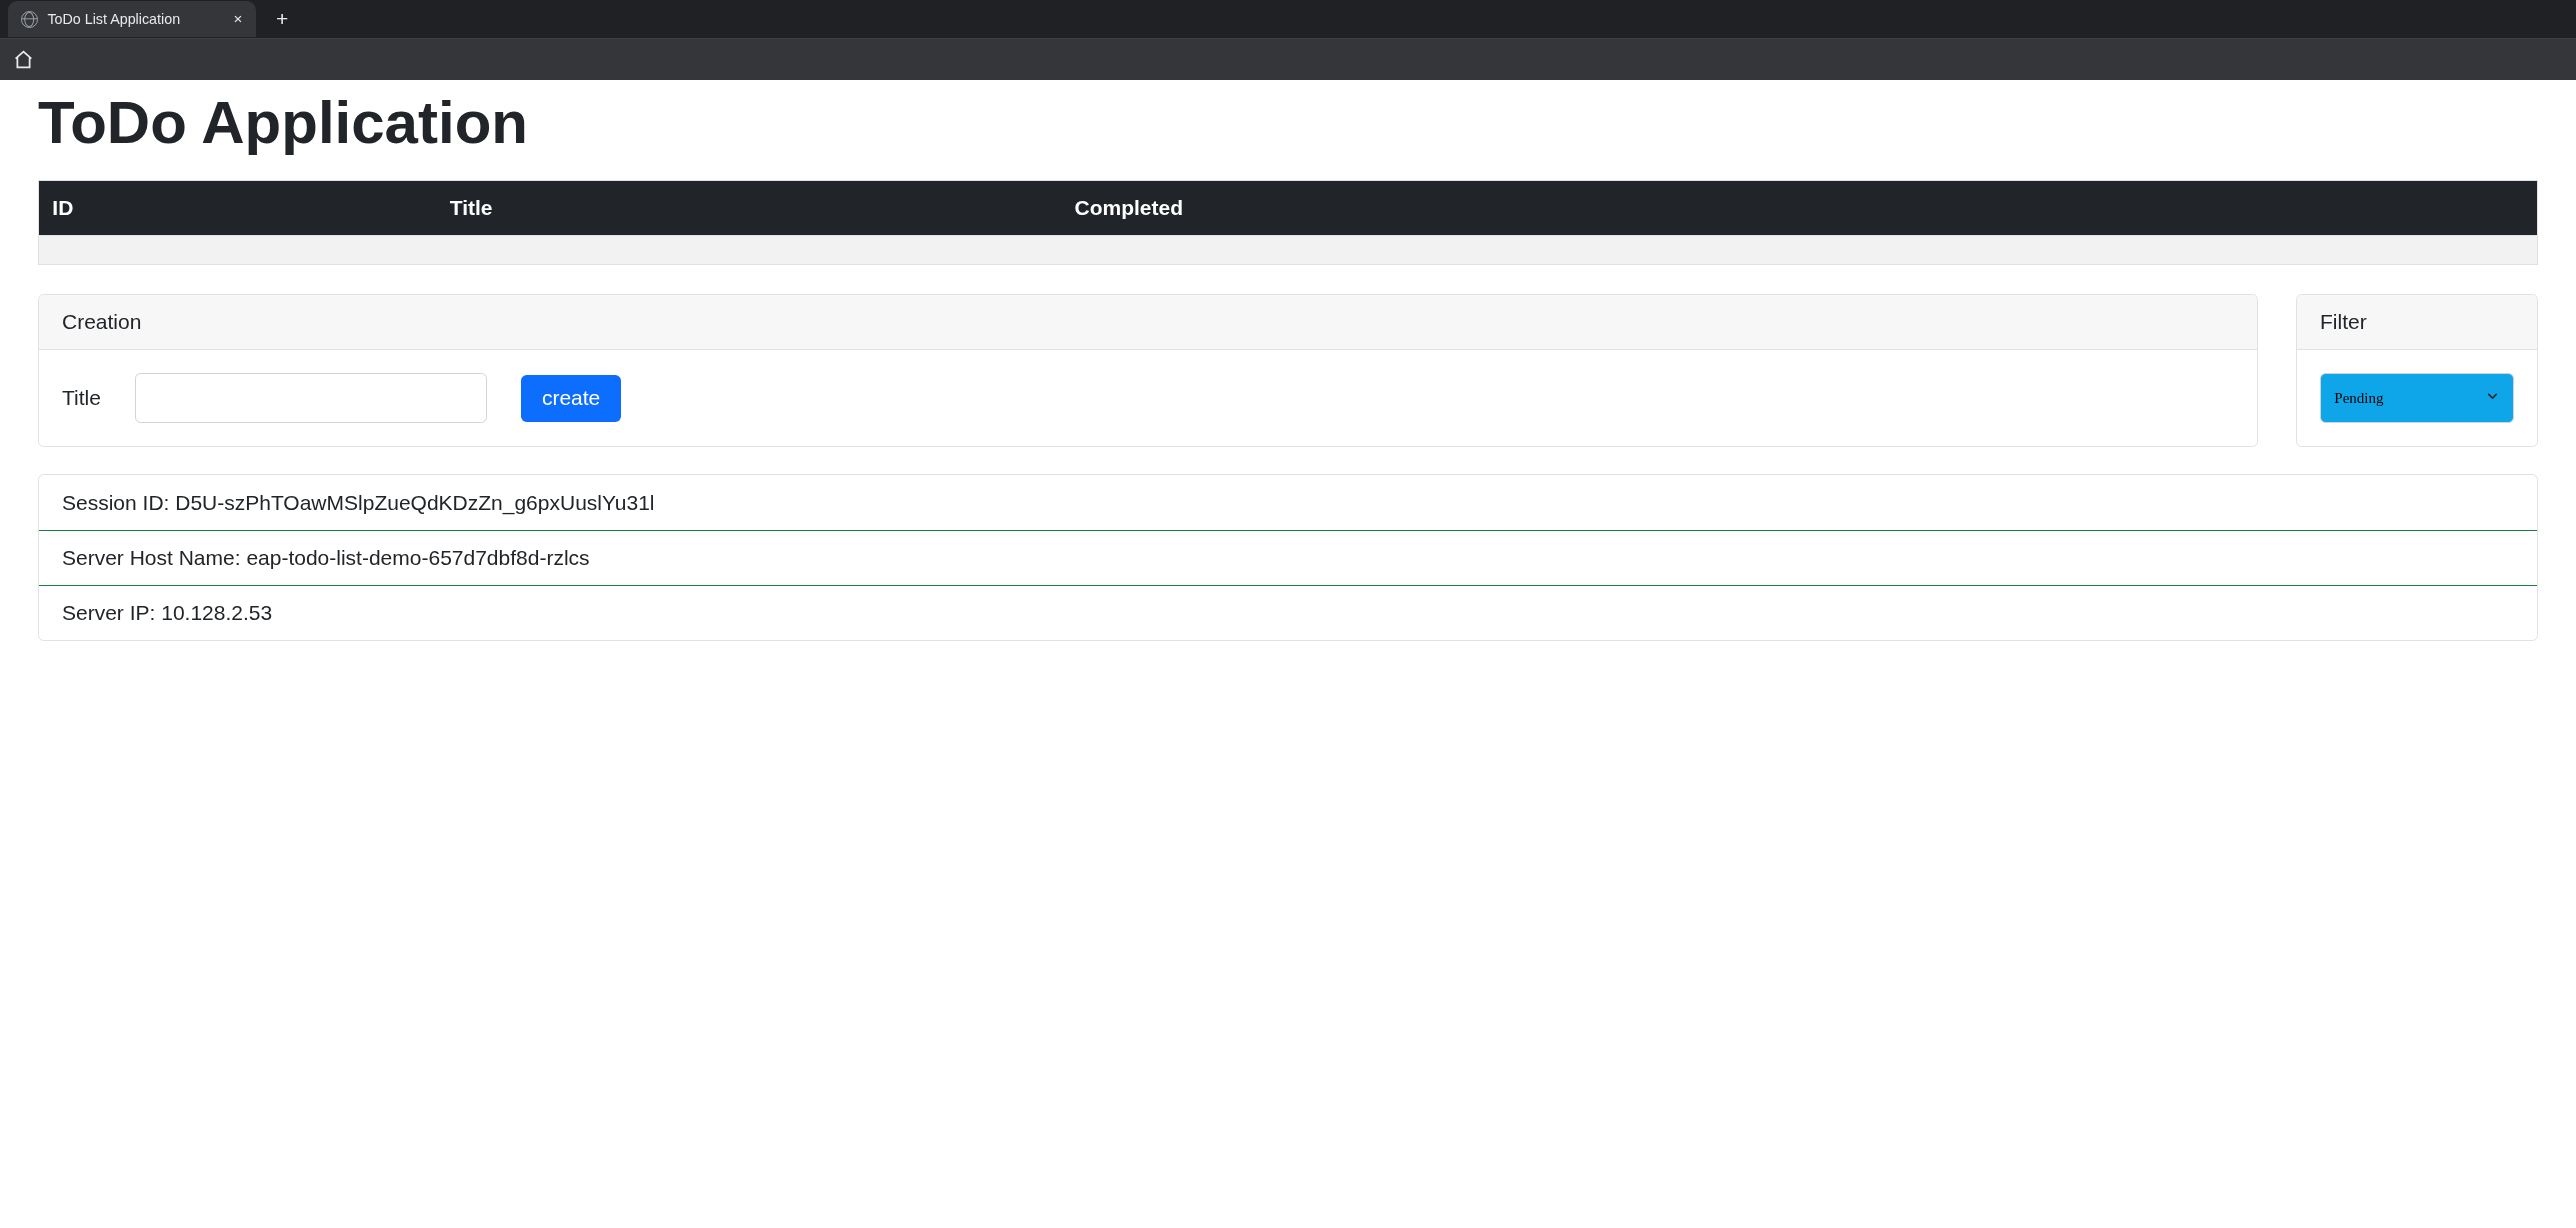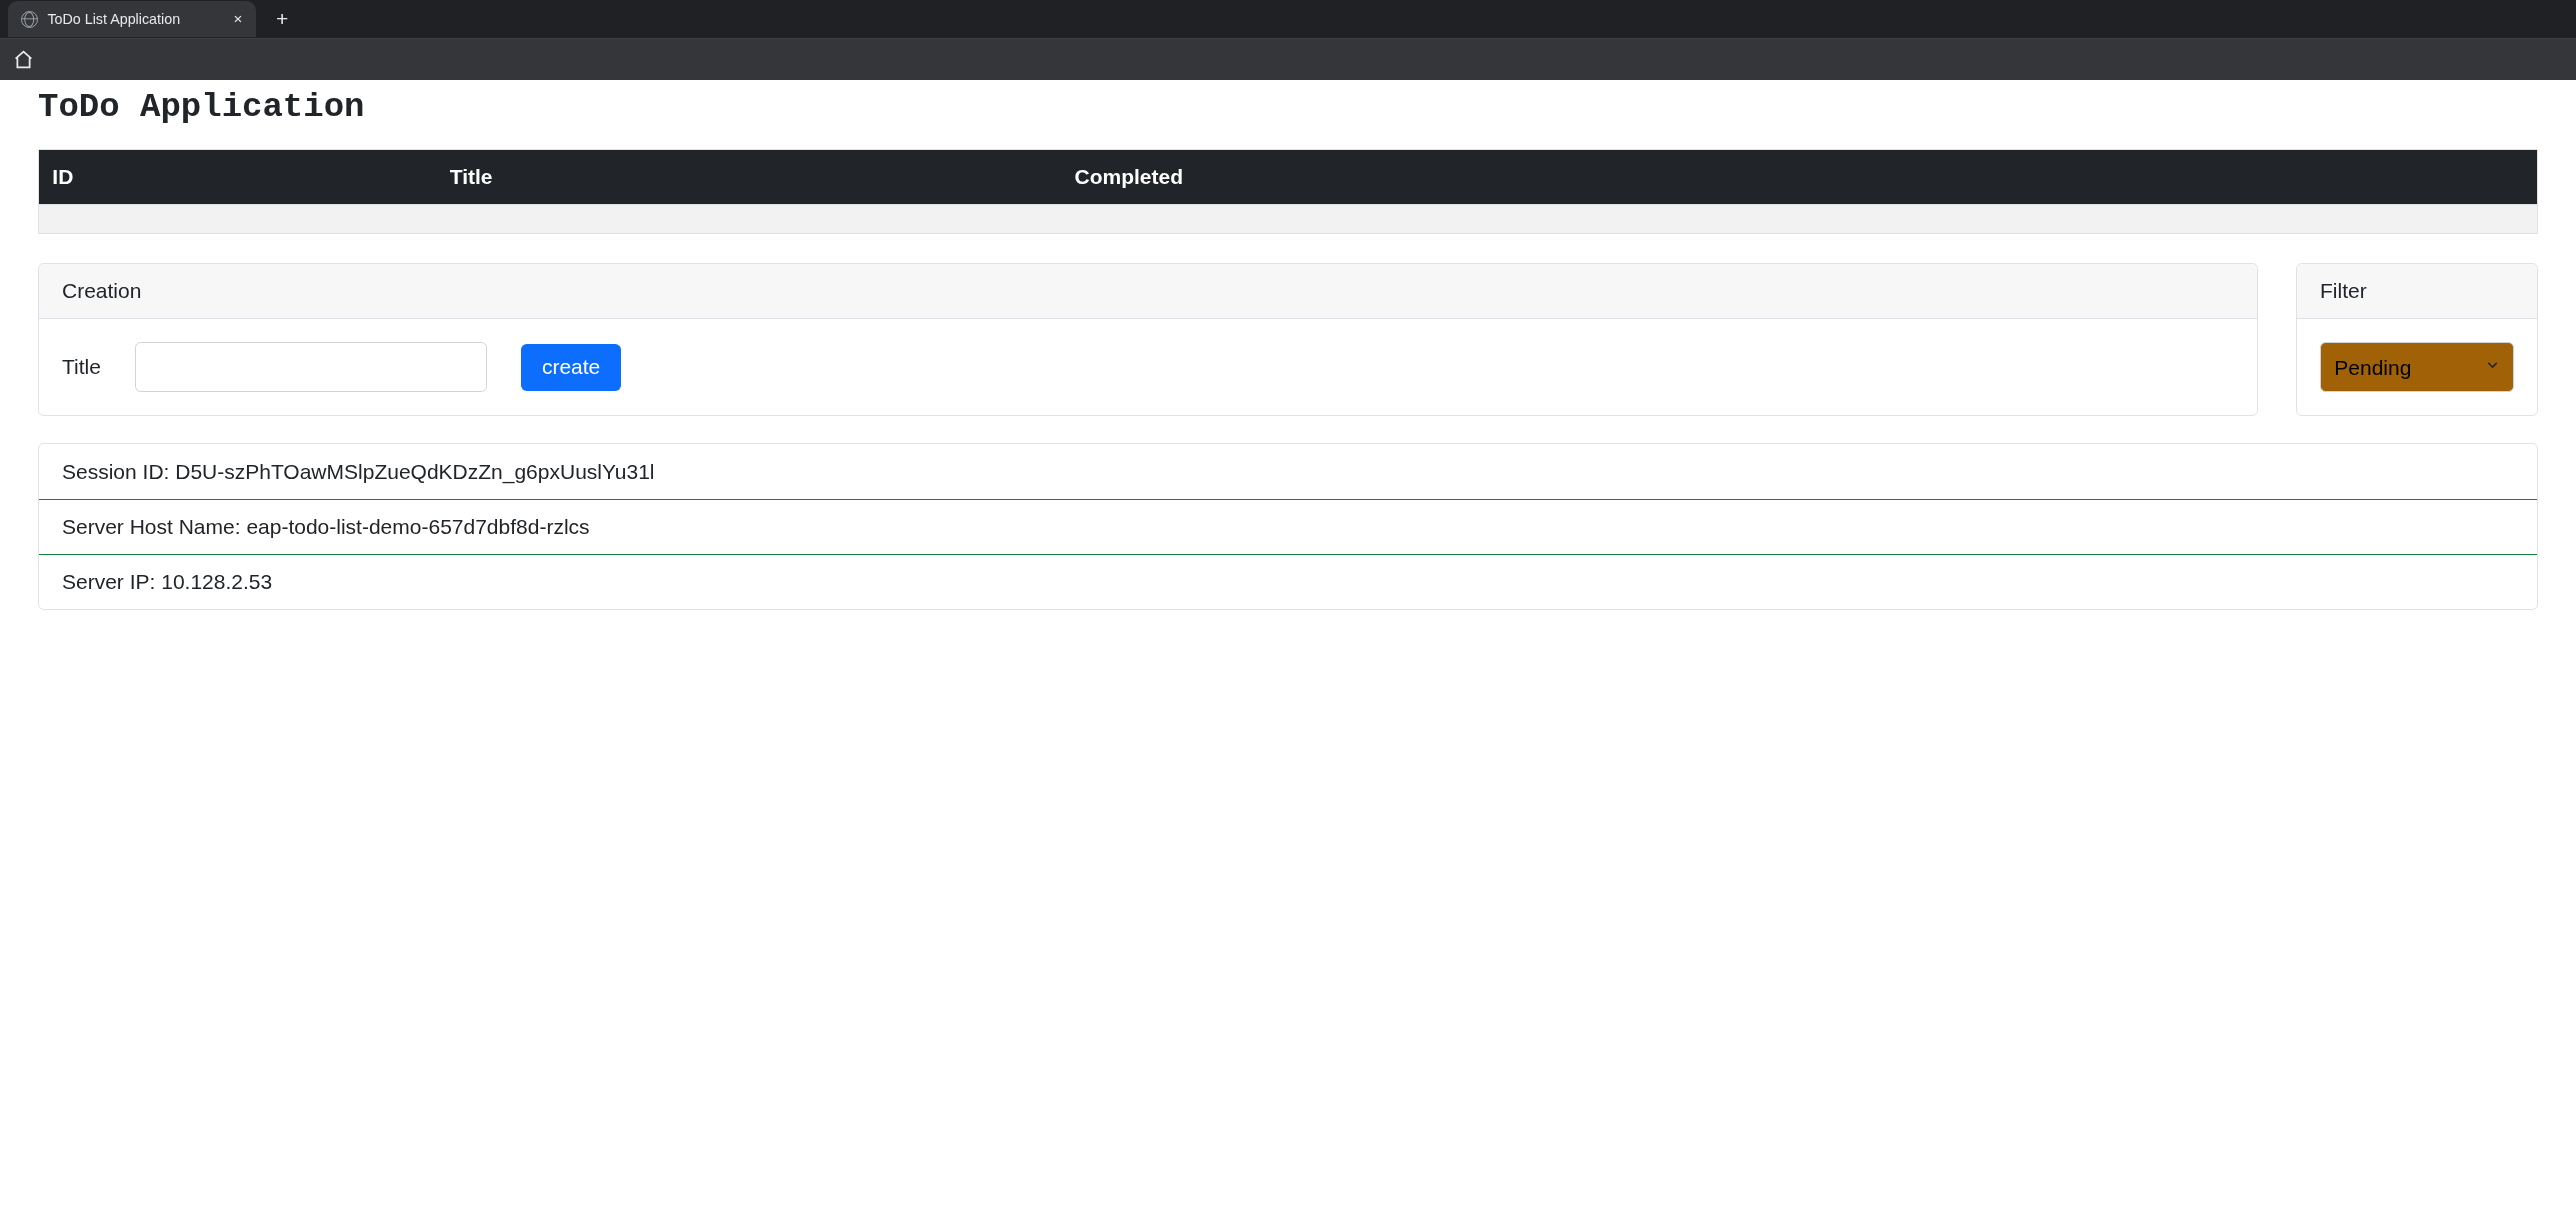--- a/index.html
+++ b/index.html
@@ -68,25 +68,24 @@
   }
   .lock-icon svg { width: 13.3px; height: 13.3px; fill: #9aa0a6; }
   .addr-text { flex: 1; white-space: nowrap; overflow: hidden; }
   .star-icon svg { width: 19px; height: 19px; stroke: #e8eaed; fill: none; stroke-width: 1.5; }
 
   
   .page {
     padding: 0 38px 38px 38px;
   }
   .page-title {
-    font-size: 34px;
+    font-size: 60px;
     font-weight: 700;
     margin-top: 7.6px;
     margin-bottom: 23px;
-    font-family: Liberation Mono, monospace;
   }
   table.todo-table {
     width: 100%;
     border-collapse: collapse;
     border: 1px solid #dee2e6;
     margin-bottom: 29px;
   }
   table.todo-table thead th {
     background: #212529;
     color: #fff;
@@ -139,23 +138,24 @@
     border-radius: 5.7px; padding: 11.4px 21px; font-size: 21px;
     cursor: pointer;
   }
   .filter-card { width: 242px; }
   .select-wrap {
     position: relative;
   }
   .filter-select {
     width: 100%; height: 50px;
     border: 1px solid #ced4da; border-radius: 5.7px;
-    padding: 0 38px 0 13.3px; font-size: 21px;
-    appearance: none; -webkit-appearance: none; background: #a16207;
+    padding: 0 38px 0 13.3px; font-size: 15px;
+    appearance: none; -webkit-appearance: none; background: #0ea5e9;
     cursor: pointer;
+    font-family: Liberation Serif, serif;
   }
   .select-wrap .chev {
     position: absolute; right: 13.3px; top: 50%; transform: translateY(-50%);
     pointer-events: none;
   }
   .select-wrap .chev svg { width: 17px; height: 17px; stroke: #212529; fill: none; stroke-width: 2; }
 
   .info-list {
     border: 1px solid #dee2e6; border-radius: 5.7px;
   }

